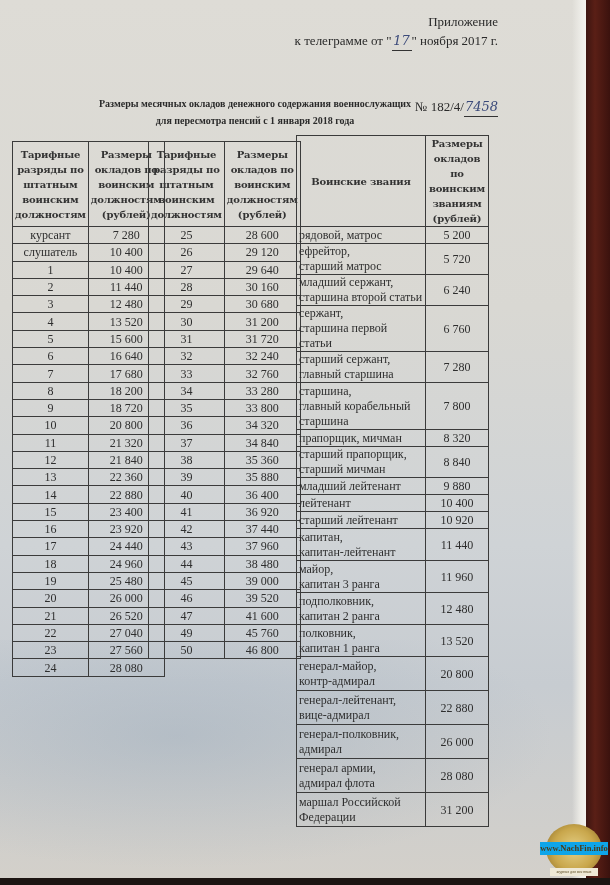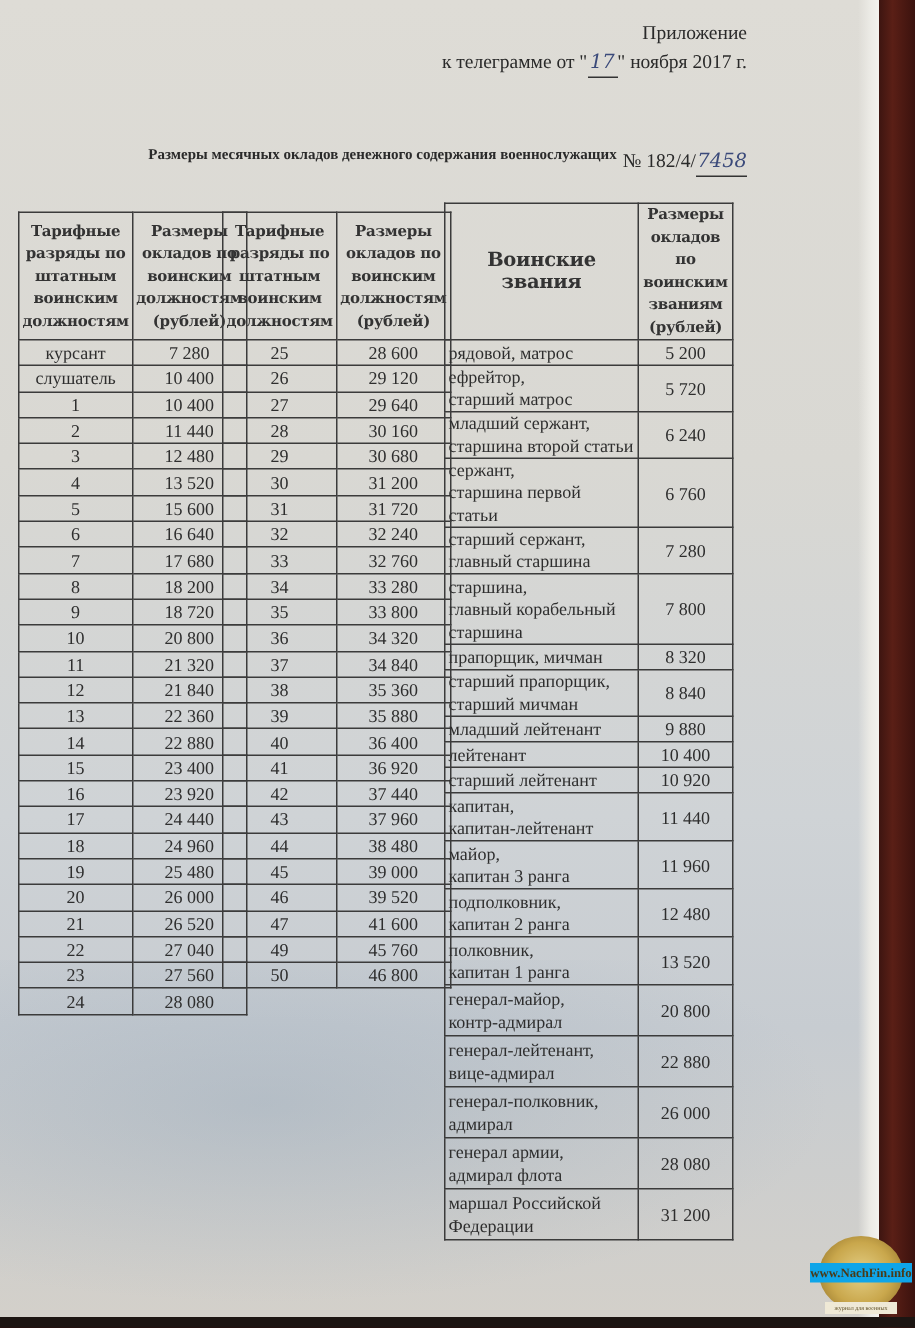--- a/index.html
+++ b/index.html
@@ -87,20 +87,21 @@
     <div>
       <span>к телеграмме от "</span><span class="hand hand-date">17</span><span>" ноября 2017 г.</span>
     </div>
     <div>
       <span>№ 182/4/</span><span class="hand hand-num">7458</span>
     </div>
   </div>
 
   <div class="title">
     <div>Размеры месячных окладов денежного содержания военнослужащих</div>
+    <div>для пересмотра пенсий с 1 января 2018 года</div>
   </div>
 
   <table id="t1">
     <thead>
       <tr>
         <th style="width:62px">Тарифные разряды по штатным воинским должностям</th>
         <th>Размеры окладов по воинским должностям (рублей)</th>
       </tr>
     </thead>
     <tbody>
@@ -318,21 +319,21 @@
         <tr>
           <td>50</td>
           <td>46 800</td>
         </tr>
       </tbody>
   </table>
 
   <table id="t3">
     <thead>
       <tr>
-        <th style="width:124px; font-size:13px">Воинские звания</th>
+        <th style="width:124px; font-size:10px">Воинские звания</th>
         <th>Размеры окладов по воинским званиям (рублей)</th>
       </tr>
     </thead>
     <tbody id="t3body">
         <tr style="height: 17px;">
           <td class="rank" style="white-space: pre-line;">рядовой, матрос</td>
           <td>5 200</td>
         </tr>
         <tr style="height: 31px;">
           <td class="rank" style="white-space: pre-line;">ефрейтор,

